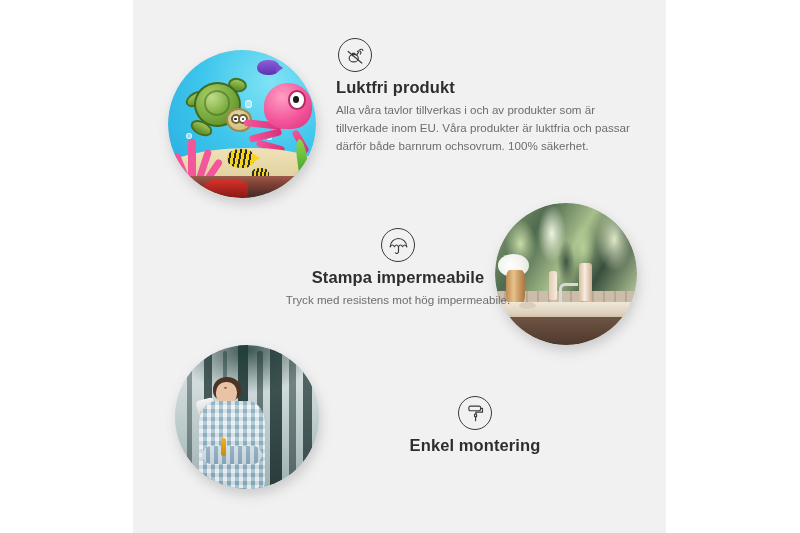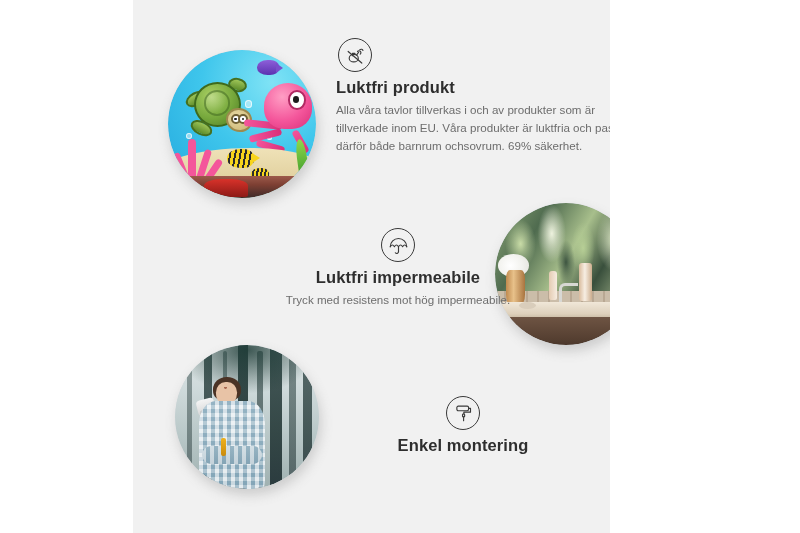--- a/index.html
+++ b/index.html
@@ -18,21 +18,21 @@
   .page {
     position: relative;
     width: 800px;
     height: 533px;
     background: #ffffff;
   }
   .canvas {
     position: absolute;
     left: 133px;
     top: 0;
-    width: 477px;
+    width: 533px;
     height: 533px;
     background: #f1f1f1;
     overflow: hidden;
     text-decoration: underline;
   }
 
   
   .photo {
     position: absolute;
     border-radius: 50%;
@@ -338,21 +338,21 @@
 
   
   #feature-waterproof {
     left: 80px; top: 228px; width: 370px;
     text-align: center;
   }
   #feature-waterproof .icon-circle { margin: 0 auto; }
 
   
   #feature-easy-install {
-    left: 180px; top: 396px; width: 300px;
+    left: 192px; top: 396px; width: 300px;
     text-align: center;
   }
   #feature-easy-install .icon-circle { margin: 0 auto; }
 </style>
 </head>
 <body>
 
 <div class="page">
   <div class="canvas">
 
@@ -454,33 +454,33 @@
         <svg width="21" height="21" viewBox="0 0 24 24" fill="none" stroke="#3a3a3a" stroke-width="1.3" stroke-linecap="round" stroke-linejoin="round">
           <ellipse cx="10" cy="15" rx="5.2" ry="4.3"></ellipse>
           <path d="M13.2 11.6 L15.6 8.2"></path>
           <path d="M14.3 7.4 a2.2 2.2 0 1 1 3.1 3.1"></path>
           <path d="M16.9 5.4 c1.4 -1.1 3.2 -0.6 3.6 0.9"></path>
           <path d="M8.5 12.2 L8.5 9.6 L11.4 9.6"></path>
           <path d="M3.6 7.4 L19.2 20.6"></path>
         </svg>
       </div>
       <div class="f-title">Luktfri produkt</div>
-      <div class="f-body">Alla våra tavlor tillverkas i och av produkter som är tillverkade inom EU. Våra produkter är luktfria och passar därför både barnrum ochsovrum. 69% säkerhet.</div>
+      <div class="f-body">Alla våra tavlor tillverkas i och av produkter som är tillverkade inom EU. Våra produkter är luktfria och passar därför både barnrum ochsovrum. 100% säkerhet.</div>
     </div>
 
     <div class="feature" id="feature-waterproof">
       <div class="icon-circle">
         <svg width="21" height="21" viewBox="0 0 24 24" fill="none" stroke="#3a3a3a" stroke-width="1.3" stroke-linecap="round" stroke-linejoin="round">
           <path d="M2.6 13.4 a9.4 9.4 0 0 1 18.8 0"></path>
           <path d="M2.6 13.4 c1.6 -2.6 3.1 -2.6 4.7 0 c1.6 -2.6 3.1 -2.6 4.7 0 c1.6 -2.6 3.1 -2.6 4.7 0 c1.6 -2.6 3.1 -2.6 4.7 0"></path>
           <path d="M12 13.4 L12 19.2"></path>
           <path d="M12 19.2 a2 2 0 0 1 -3.6 1.1"></path>
         </svg>
       </div>
-      <div class="f-title">Luktfri impermeabile</div>
+      <div class="f-title">Stampa impermeabile</div>
       <div class="f-body">Tryck med resistens mot hög impermeabile.</div>
     </div>
 
     <div class="feature" id="feature-easy-install">
       <div class="icon-circle">
         <svg width="21" height="21" viewBox="0 0 24 24" fill="none" stroke="#3a3a3a" stroke-width="1.3" stroke-linecap="round" stroke-linejoin="round">
           <rect x="4.4" y="3.6" width="13.4" height="5.2" rx="1.6"></rect>
           <path d="M17.8 6.2 h2.2 v4.3 h-7.6 v2.1"></path>
           <rect x="10.9" y="12.6" width="2.4" height="3.1" rx="0.7"></rect>
           <path d="M12.1 15.7 L12.1 20.3"></path>

